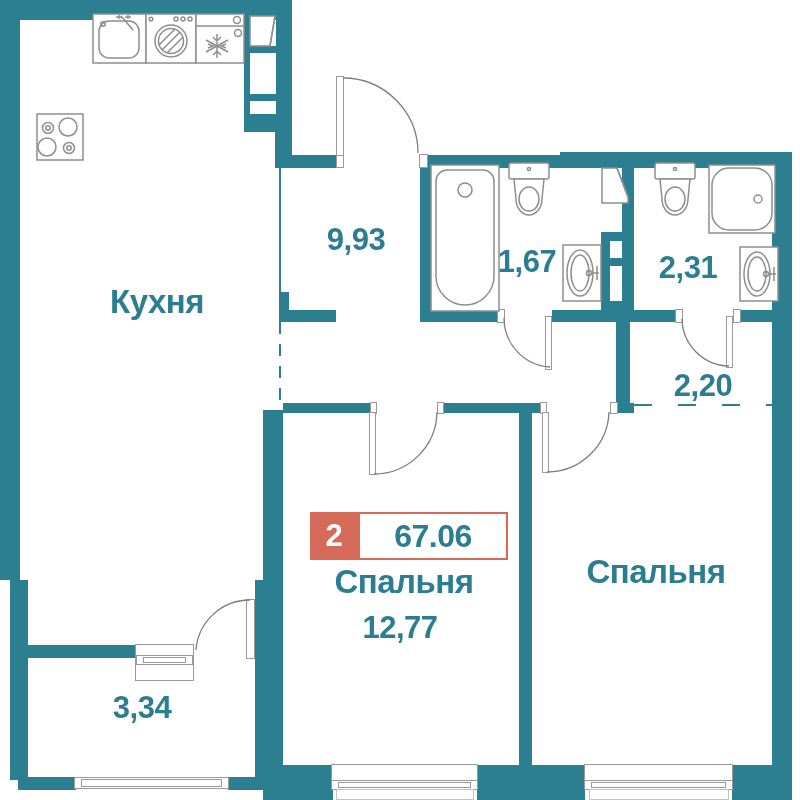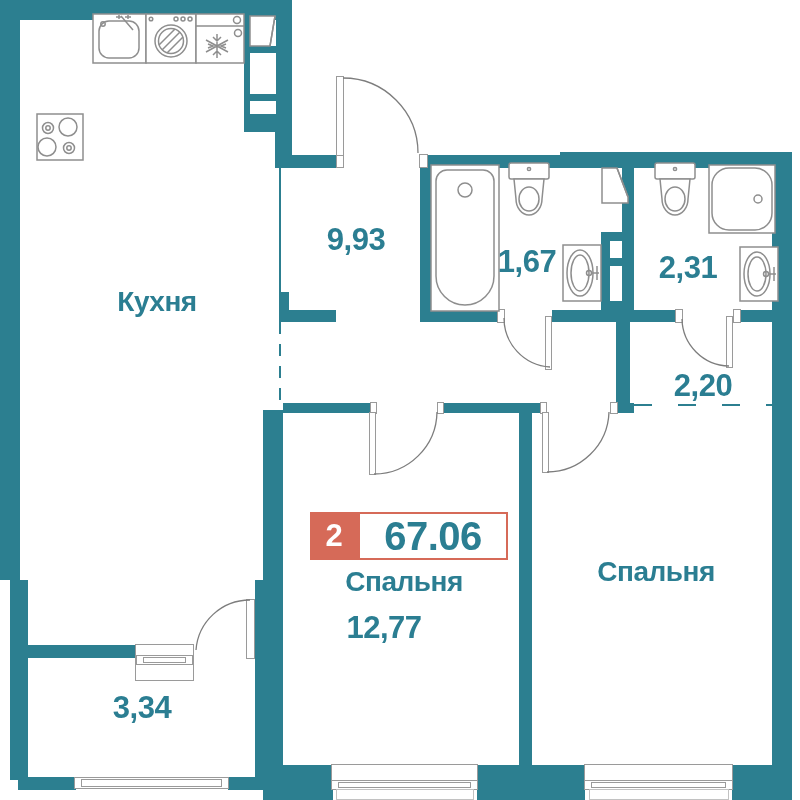--- a/index.html
+++ b/index.html
@@ -12,32 +12,32 @@
   .glz{position:absolute;background:#fff;border:1px solid #9a9a9a;box-sizing:border-box;}
   .glz::before{content:"";position:absolute;left:6px;right:6px;top:1px;bottom:1px;
                border:1px solid #9a9a9a;}
   .dash-v{position:absolute;width:2px;
       background:repeating-linear-gradient(180deg,var(--wall,#2c7f90) 0 12px,transparent 12px 22px);}
   .dash-h{position:absolute;height:2px;
       background:repeating-linear-gradient(90deg,var(--wall,#2c7f90) 0 18px,transparent 18px 44px);}
   .thin-v{position:absolute;width:2px;background:var(--wall,#2c7f90);}
   .lbl{position:absolute;transform:translate(-50%,-50%);color:var(--label,#2b7e92);
        font-weight:700;letter-spacing:-0.5px;white-space:nowrap;}
-  .name{font-size:28px;}
+  .name{font-size:33px;}
   .area{font-size:31px;}
   svg{position:absolute;overflow:visible;}
   .fx{stroke:#8e8e8e;fill:#fff;stroke-width:1.5;}
   .fxl{stroke:#8e8e8e;fill:none;stroke-width:1.5;}
   .arc{stroke:#7d7d7d;fill:none;stroke-width:1.3;}
   #badge{position:absolute;left:310px;top:512px;display:flex;height:48px;}
   #badge .num{width:48px;background:var(--accent,#d66a58);color:#fff;display:flex;
       align-items:center;justify-content:center;font-size:31px;font-weight:700;}
   #badge .tot{width:150px;background:#fff;border:2px solid var(--accent,#d66a58);
       box-sizing:border-box;color:var(--label,#2b7e92);display:flex;align-items:center;
-      justify-content:center;font-size:40px;font-weight:700;letter-spacing:-0.5px;}
+      justify-content:center;font-size:32px;font-weight:700;letter-spacing:-0.5px;}
 </style>
 </head>
 <body>
 
 <div id="plan" style="--wall: #2c7f90; --label: #2b7e92; --accent: #d66a58;">
 
   <div class="w" style="left:0;top:0;width:292px;height:20px"></div>
   <div class="w" style="left:0;top:20px;width:20px;height:560px"></div>
   <div class="w" style="left:10px;top:580px;width:18px;height:200px"></div>
   <div class="w" style="left:18px;top:777px;width:58px;height:13px"></div>
@@ -202,21 +202,21 @@
     <circle class="fxl" cx="27" cy="28" r="2.5"></circle>
     <path class="fxl" d="M29,28 h8 M35,21 v14"></path>
   </svg>
 
   <div class="lbl name" style="left:157px;top:302px">Кухня</div>
   <div class="lbl area" style="left:356px;top:240px">9,93</div>
   <div class="lbl area" style="left:527px;top:262px">1,67</div>
   <div class="lbl area" style="left:688px;top:268px">2,31</div>
   <div class="lbl area" style="left:703px;top:386px">2,20</div>
   <div class="lbl name" style="left:404px;top:582px">Спальня</div>
-  <div class="lbl area" style="left:384px;top:628px">12,77</div>
+  <div class="lbl area" style="left:400px;top:628px">12,77</div>
   <div class="lbl name" style="left:656px;top:572px">Спальня</div>
   <div class="lbl area" style="left:142px;top:708px">3,34</div>
 
   <div id="badge">
     <div class="num">2</div>
     <div class="tot">67.06</div>
   </div>
 
 </div>
 

